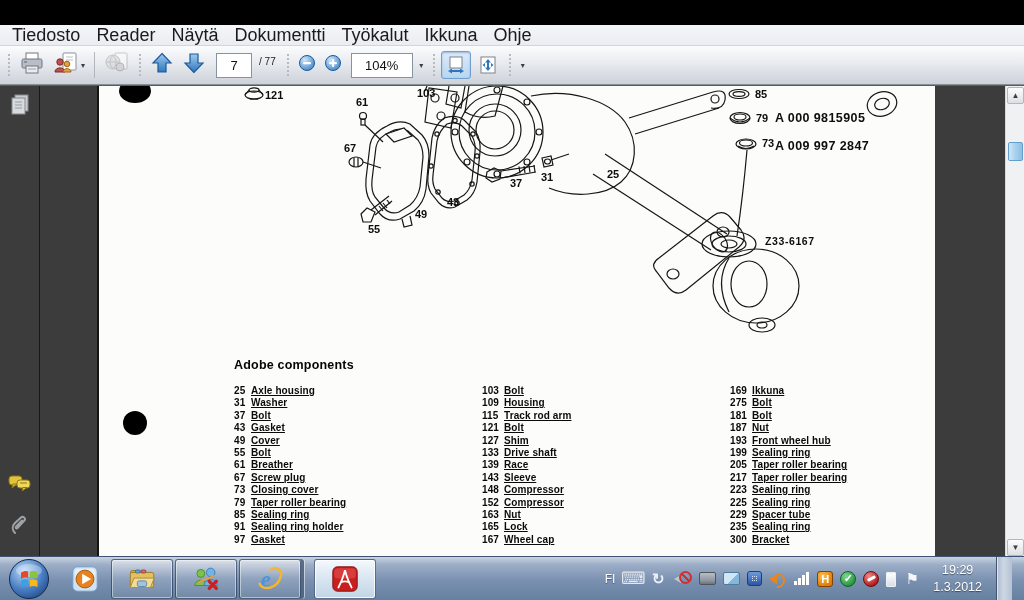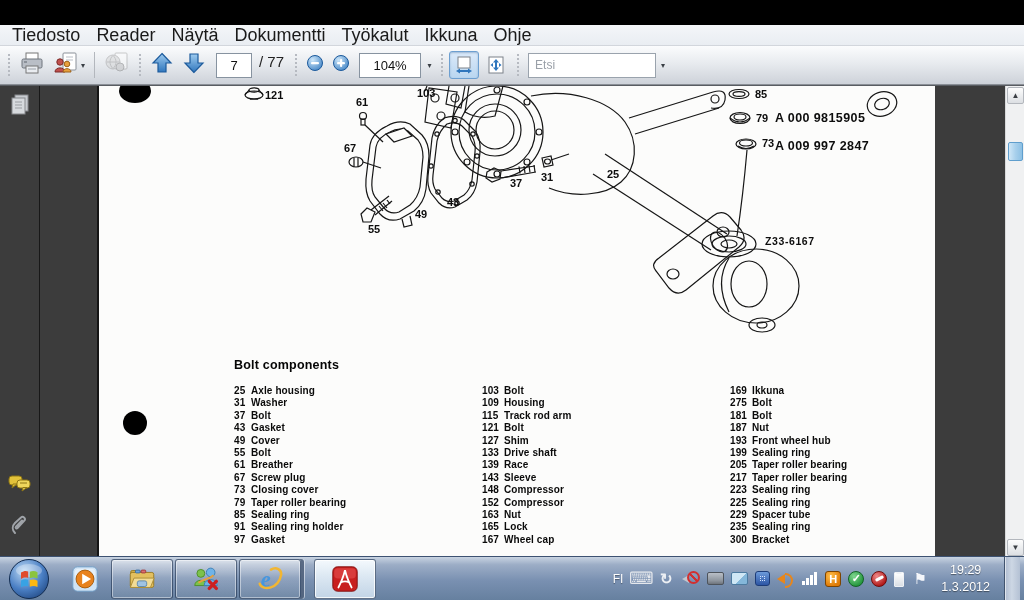--- a/index.html
+++ b/index.html
@@ -43,21 +43,21 @@
     border-bottom:1px solid #8a8f96; display:flex; align-items:center; padding-left:3px; }
   .grip { width:6px; height:22px; margin:0 3px;
     background:repeating-linear-gradient(180deg,#b6bac1 0 2px,transparent 2px 4px);
     background-size:2px 100%; background-position:2px 0; background-repeat:no-repeat; }
   .tsep { width:1px; height:26px; background:#b3b7bd; margin:0 5px; }
   .tbtn { height:30px; padding:0 4px; display:flex; align-items:center; border-radius:3px; }
   .tbtn.disabled { opacity:.45; filter:grayscale(1); }
   .caret { font-size:8px; color:#3a3f45; margin-left:2px; }
   .pagebox { width:36px; height:25px; background:#fff; border:1px solid #8793a0;
     font-size:13px; text-align:center; color:#111; margin-left:6px; }
-  .pagetotal { font-size:15px; color:#222; margin:0 6px 8px 7px; }
+  .pagetotal { font-size:10px; color:#222; margin:0 6px 8px 7px; }
   .zoombox { width:62px; height:25px; background:#fff; border:1px solid #8793a0;
     display:flex; align-items:center; justify-content:center; font-size:13px; color:#111;
     margin-left:5px; }
   .zoomcaret { width:13px; height:25px; display:flex; align-items:center; justify-content:center; }
   .viewbtn { width:30px; height:28px; border-radius:3px; display:flex; align-items:center;
     justify-content:center; margin:0 1px; }
   .viewbtn.pressed { background:linear-gradient(180deg,#dceafa,#b9d6f0);
     border:1px solid #6d9fd0; box-shadow:inset 0 1px 2px rgba(40,90,140,.35); }
   .searchbox { width:128px; height:25px; background:#fff; border:1px solid #9aa3ad;
     font-size:12px; color:#333; padding:0 6px; margin-left:4px; }
@@ -74,21 +74,21 @@
   .page svg.diagram { position:absolute; left:0; top:0; }
 
   .components { position:absolute; left:0; top:0; width:838px; height:471px; }
   .comp-heading { position:absolute; left:135px; top:272px; font-size:12.5px; font-weight:700;
     color:#050505; letter-spacing:.2px; }
   .parts-col { position:absolute; top:299px; }
   .parts-col:nth-child(1) { left:135px; }
   .parts-col:nth-child(2) { left:383px; }
   .parts-col:nth-child(3) { left:631px; }
   .part-row { height:12.4px; font-size:10px; font-weight:700; color:#0a0a0a;
-    white-space:nowrap; letter-spacing:.1px; }
+    white-space:nowrap; letter-spacing:.1px;text-decoration:underline; }
   .pnum { display:inline-block; width:22px; }
   .parts-col:nth-child(1) .pnum { width:17px; }
 
   
   .scrollbar { position:absolute; right:0; top:0; width:19px; height:471px; background:#f0f1f2;
     border-left:1px solid #d8d9da; }
   .sb-btn { position:absolute; left:1px; width:17px; height:17px;
     background:linear-gradient(180deg,#fdfdfd,#dcdfe3); border:1px solid #b3b7bd;
     border-radius:2px; display:flex; align-items:center; justify-content:center;
     font-size:8px; color:#3b3f44; }
@@ -111,21 +111,21 @@
   .task-btn.active { background:linear-gradient(180deg,#f4f9fd,#dbe7f2 45%,#c2d4e6);
     box-shadow:inset 0 0 0 1px rgba(255,255,255,.8); }
   .task-btn.pinned { width:48px; }
   .task-btn.stacked { margin-right:7px;
     box-shadow:inset 0 0 0 1px rgba(255,255,255,.45), 3px 0 0 0 rgba(50,70,100,.75),
       4px 0 0 0 rgba(255,255,255,.5); }
   .task-btn.stacked + .task-btn { margin-left:6px; }
   .app-icon { width:30px; height:30px; display:block; }
 
   .tray { margin-left:auto; display:flex; align-items:center; gap:7px; height:44px;
-    padding-right:4px; }
+    padding-right:12px; }
   .lang { color:#fff; font-size:12px; text-shadow:0 1px 1px rgba(0,0,0,.4); padding:0 2px; }
   .tray-icon { display:inline-flex; align-items:center; justify-content:center;
     width:18px; height:18px; font-size:14px; color:#eef1f5; position:relative; }
   .icon-keyboard { font-size:17px; color:#e4e7ec; }
   .icon-refresh { font-weight:700; font-size:15px; color:#eceff3; }
   .icon-volume-muted::before { content:""; position:absolute; left:0; top:5px;
     border-top:4px solid transparent; border-bottom:4px solid transparent;
     border-right:7px solid #c2c7cf; }
   .icon-volume-muted::after { content:""; position:absolute; right:0; top:1px; width:9px;
     height:9px; border:2px solid #d22f2f; border-radius:50%;
@@ -302,21 +302,20 @@
       </svg>
     </div>
     <div class="viewbtn">
       <svg width="20" height="20" viewBox="0 0 20 20">
         <rect x="3" y="2" width="14" height="16" fill="#fff" stroke="#7d828a"></rect>
         <path d="M10,4 L13,7.5 H11 V12.5 H13 L10,16 L7,12.5 H9 V7.5 H7 Z" fill="#2f76bd"></path>
         <path d="M4.5,10 L7,8 V12 Z M15.5,10 L13,8 V12 Z" fill="#2f76bd"></path>
       </svg>
     </div>
     <span class="grip"></span>
-    <input class="searchbox" placeholder="Etsi" style="">
     <span class="caret" style="margin-left:5px;">▾</span>
   </div>
 
   <div class="docarea">
     <div class="navpane">
       <span class="nav-icon" style="top:6px;">
         <svg width="26" height="26" viewBox="0 0 26 26">
           <rect x="8" y="3" width="13" height="16" fill="#c9ccd1" stroke="#87898d"></rect>
           <rect x="5" y="6" width="13" height="16" fill="#d7dade" stroke="#87898d"></rect>
           <line x1="8" y1="10" x2="15" y2="10" stroke="#9a9da2"></line>
@@ -466,21 +465,21 @@
         <text class="dlabel" x="508" y="92">25</text>
         <text class="dlabel" x="656" y="12">85</text>
         <text class="dlabel" x="657" y="36">79</text>
         <text class="dlabel" x="663" y="61">73</text>
         <text class="dcode" x="676" y="36">A 000 9815905</text>
         <text class="dcode" x="676" y="64">A 009 997 2847</text>
         <text class="dnum" x="666" y="159">Z33-6167</text>
       </svg>
 
       <div class="components">
-        <div class="comp-heading">Bolt components</div>
+        <div class="comp-heading">Adobe components</div>
         <div id="parts-cols">
             <div class="parts-col">
               <div class="part-row"><span class="pnum">25</span><span class="pname">Axle housing</span></div>
               <div class="part-row"><span class="pnum">31</span><span class="pname">Washer</span></div>
               <div class="part-row"><span class="pnum">37</span><span class="pname">Bolt</span></div>
               <div class="part-row"><span class="pnum">43</span><span class="pname">Gasket</span></div>
               <div class="part-row"><span class="pnum">49</span><span class="pname">Cover</span></div>
               <div class="part-row"><span class="pnum">55</span><span class="pname">Bolt</span></div>
               <div class="part-row"><span class="pnum">61</span><span class="pname">Breather</span></div>
               <div class="part-row"><span class="pnum">67</span><span class="pname">Screw plug</span></div>

